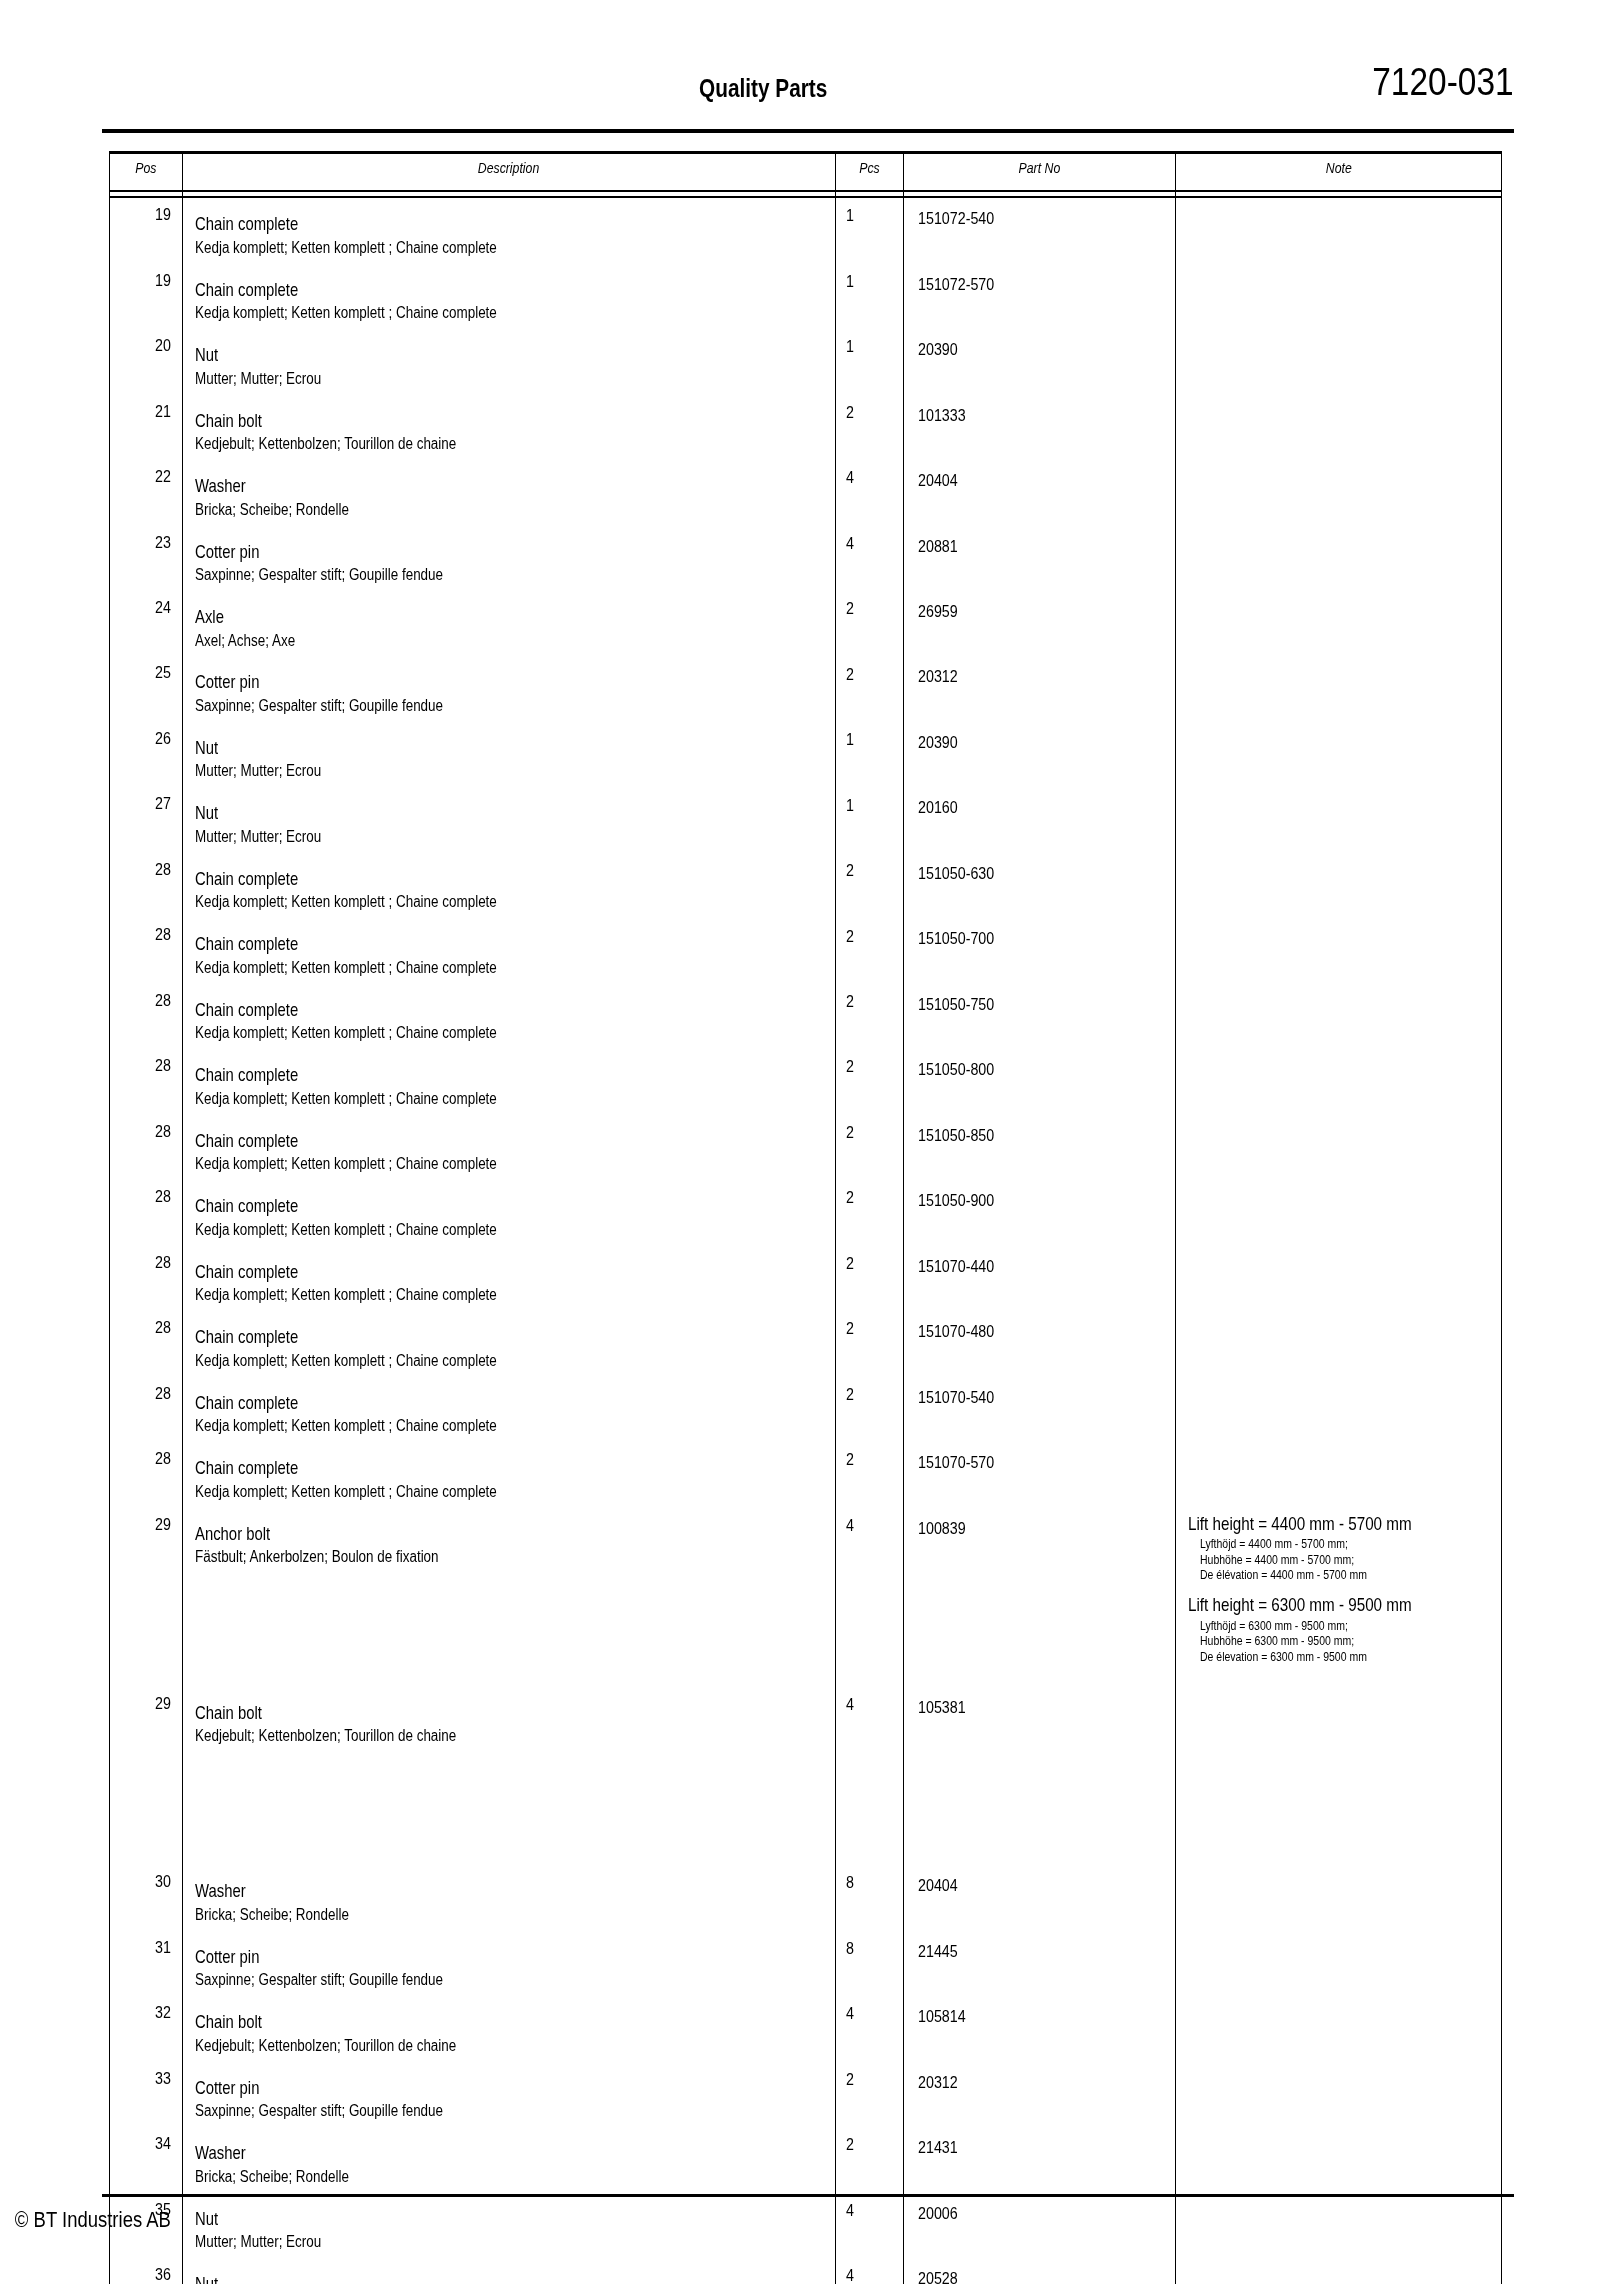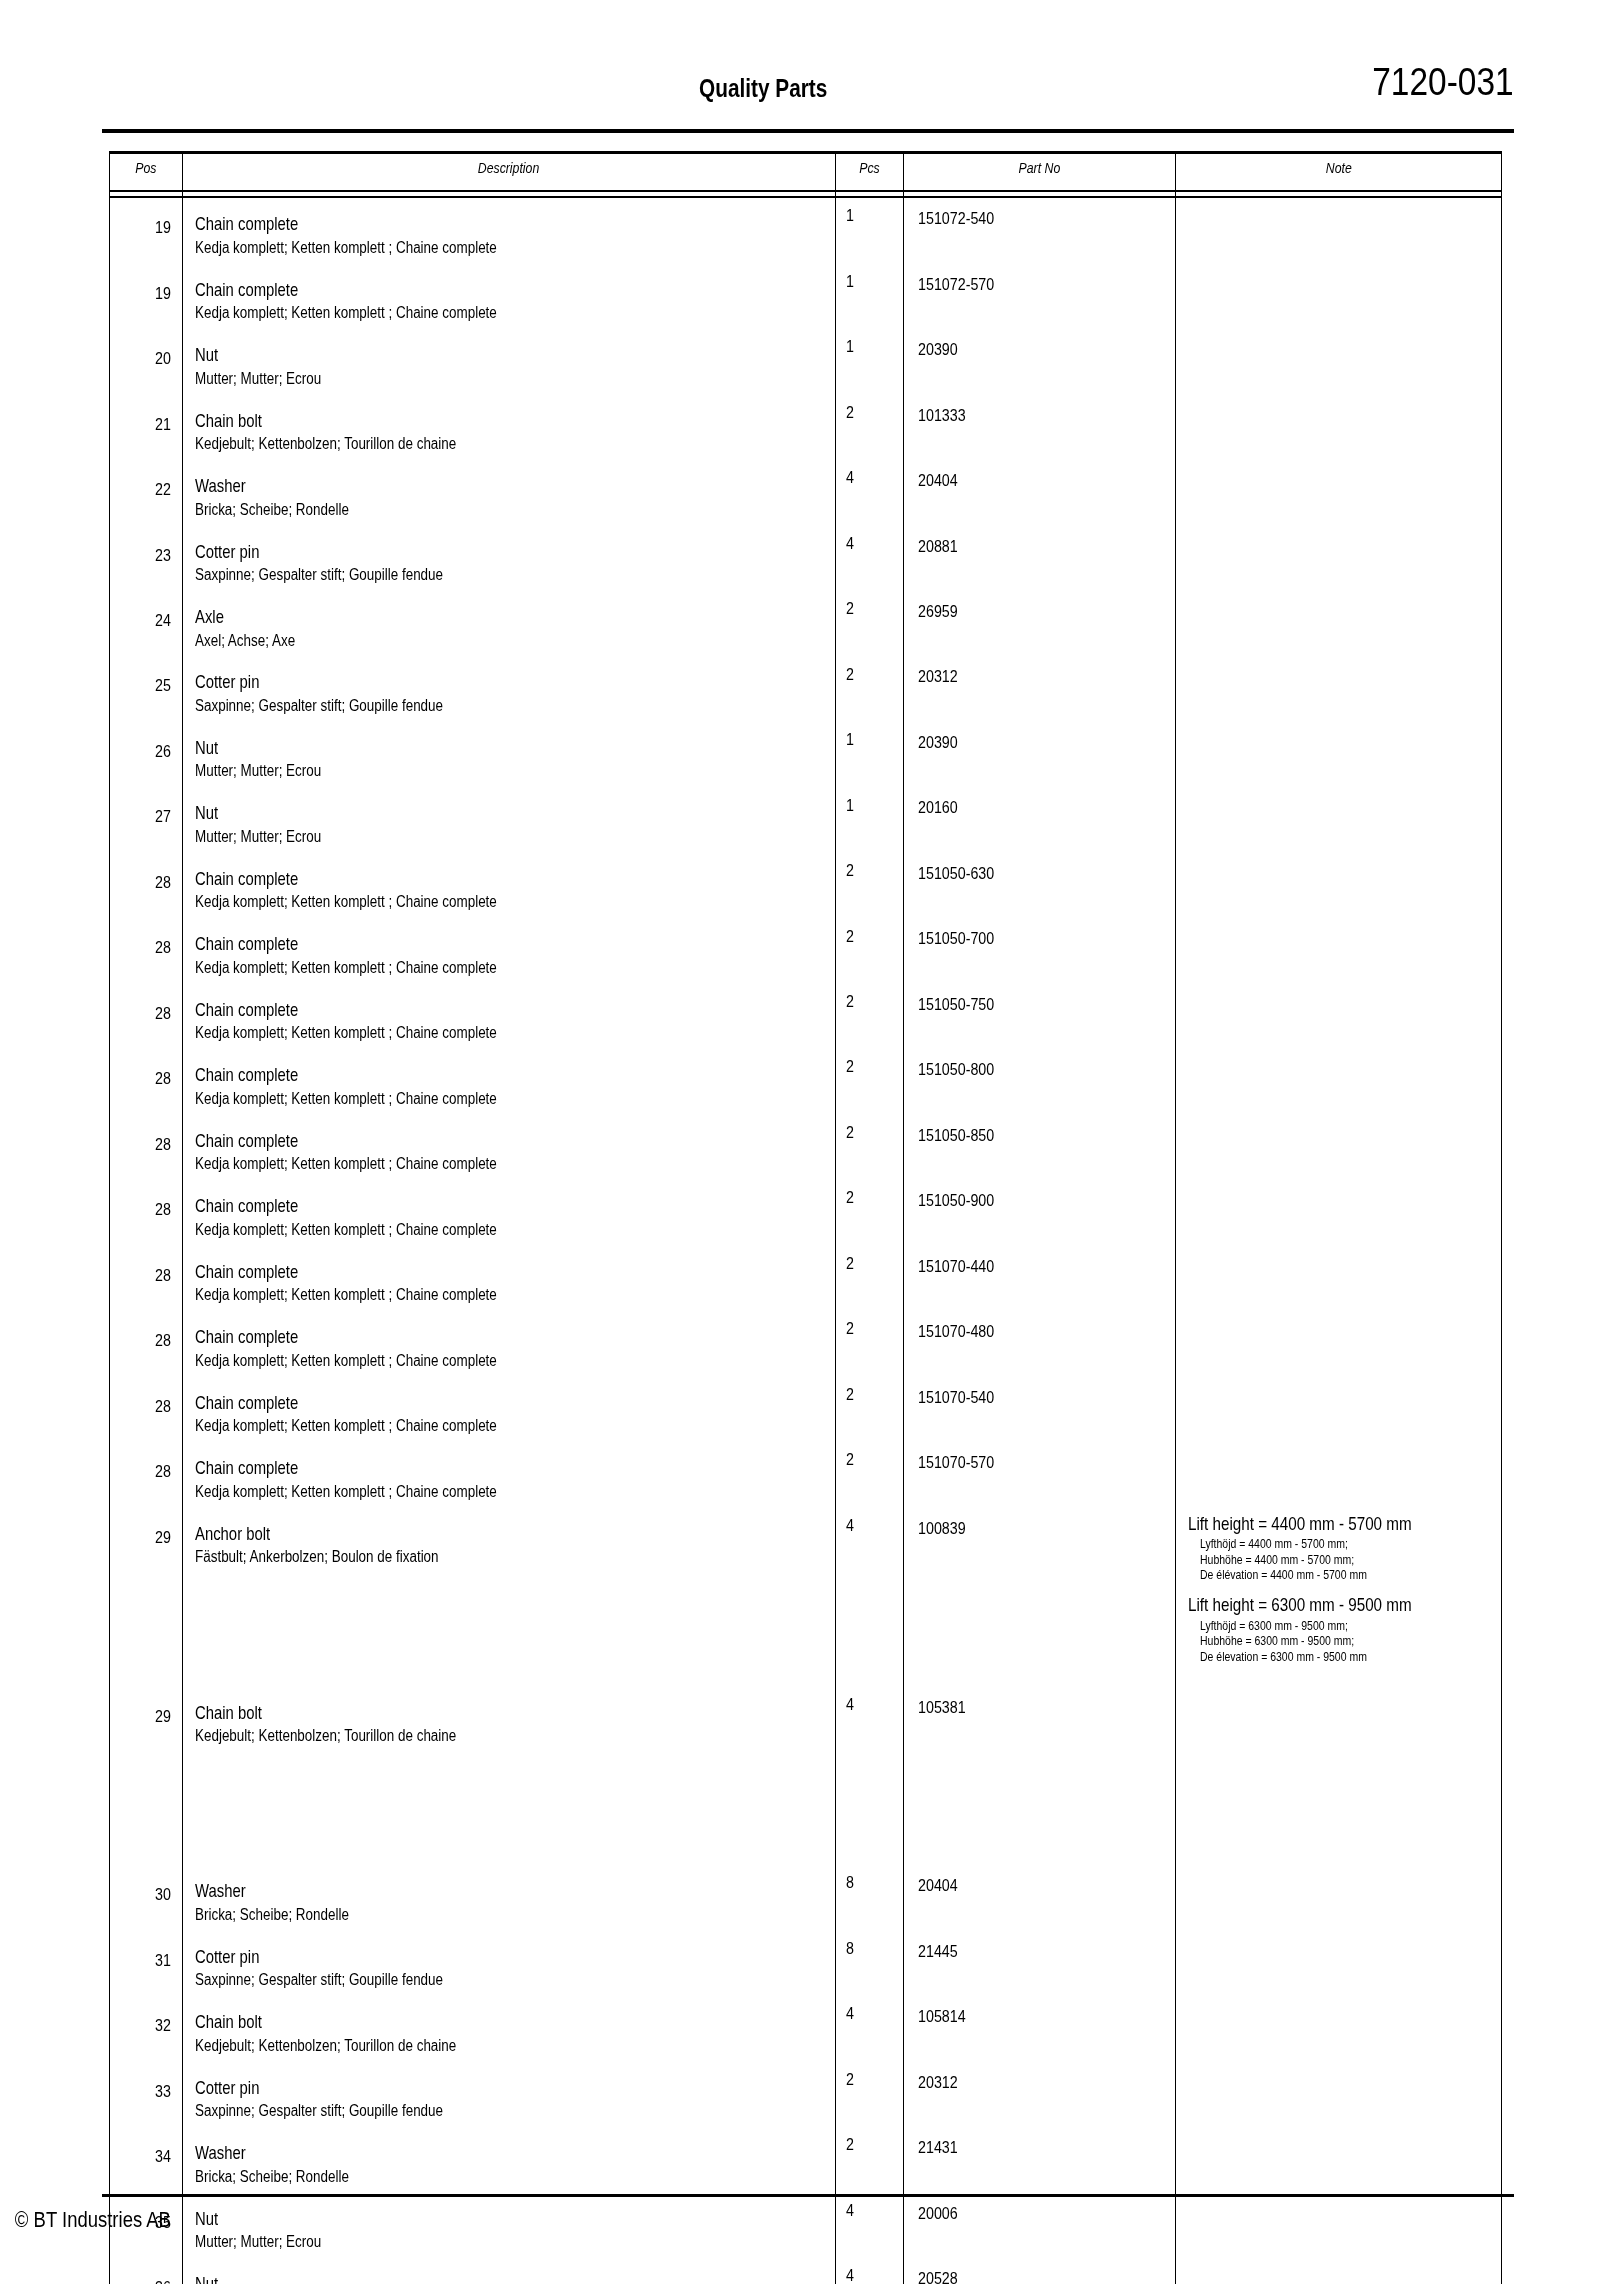--- a/index.html
+++ b/index.html
@@ -120,21 +120,21 @@
   }
 
   tr.part-row > td {
     border-top: none;
     border-bottom: none;
   }
 
   td.pos-cell {
     text-align: right;
     padding-right: 11px;
-    padding-top: 20px;
+    padding-top: 7px;
     font-size: 17px;
     font-stretch: condensed;
     white-space: nowrap;
   }
   td.pos-cell .val {
     display: inline-block;
     transform: scaleX(0.84);
     transform-origin: right center;
   }
 

